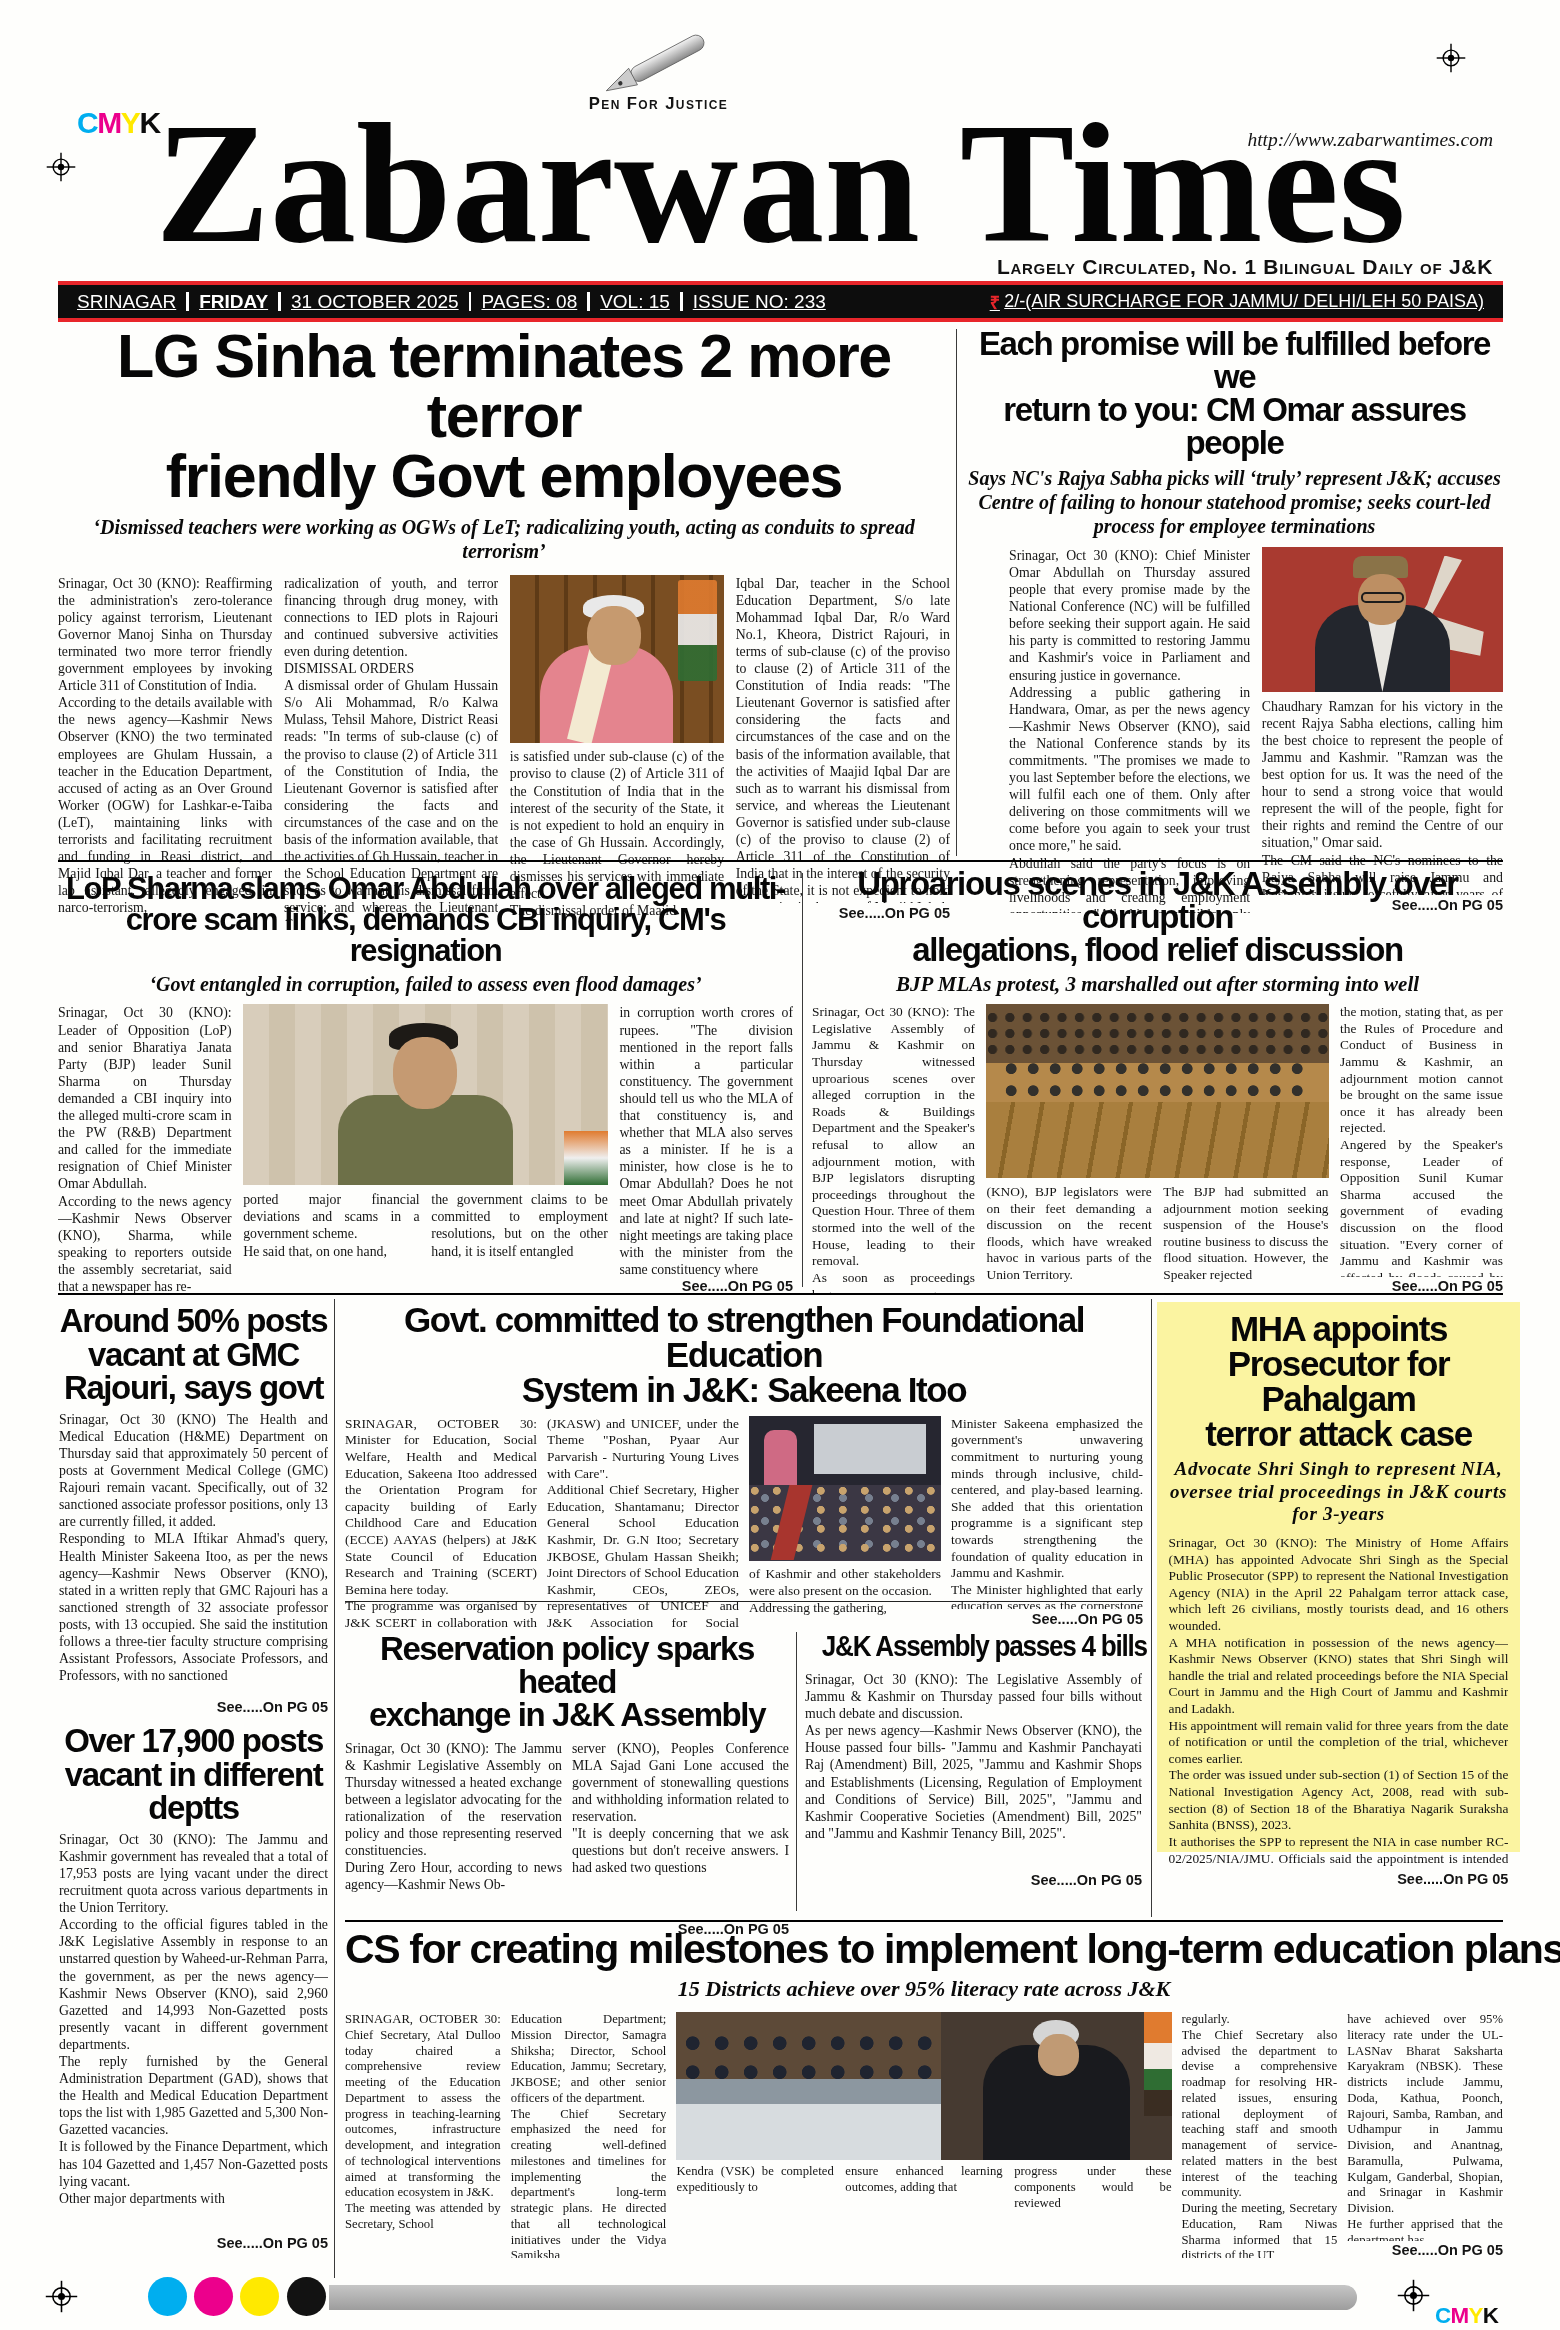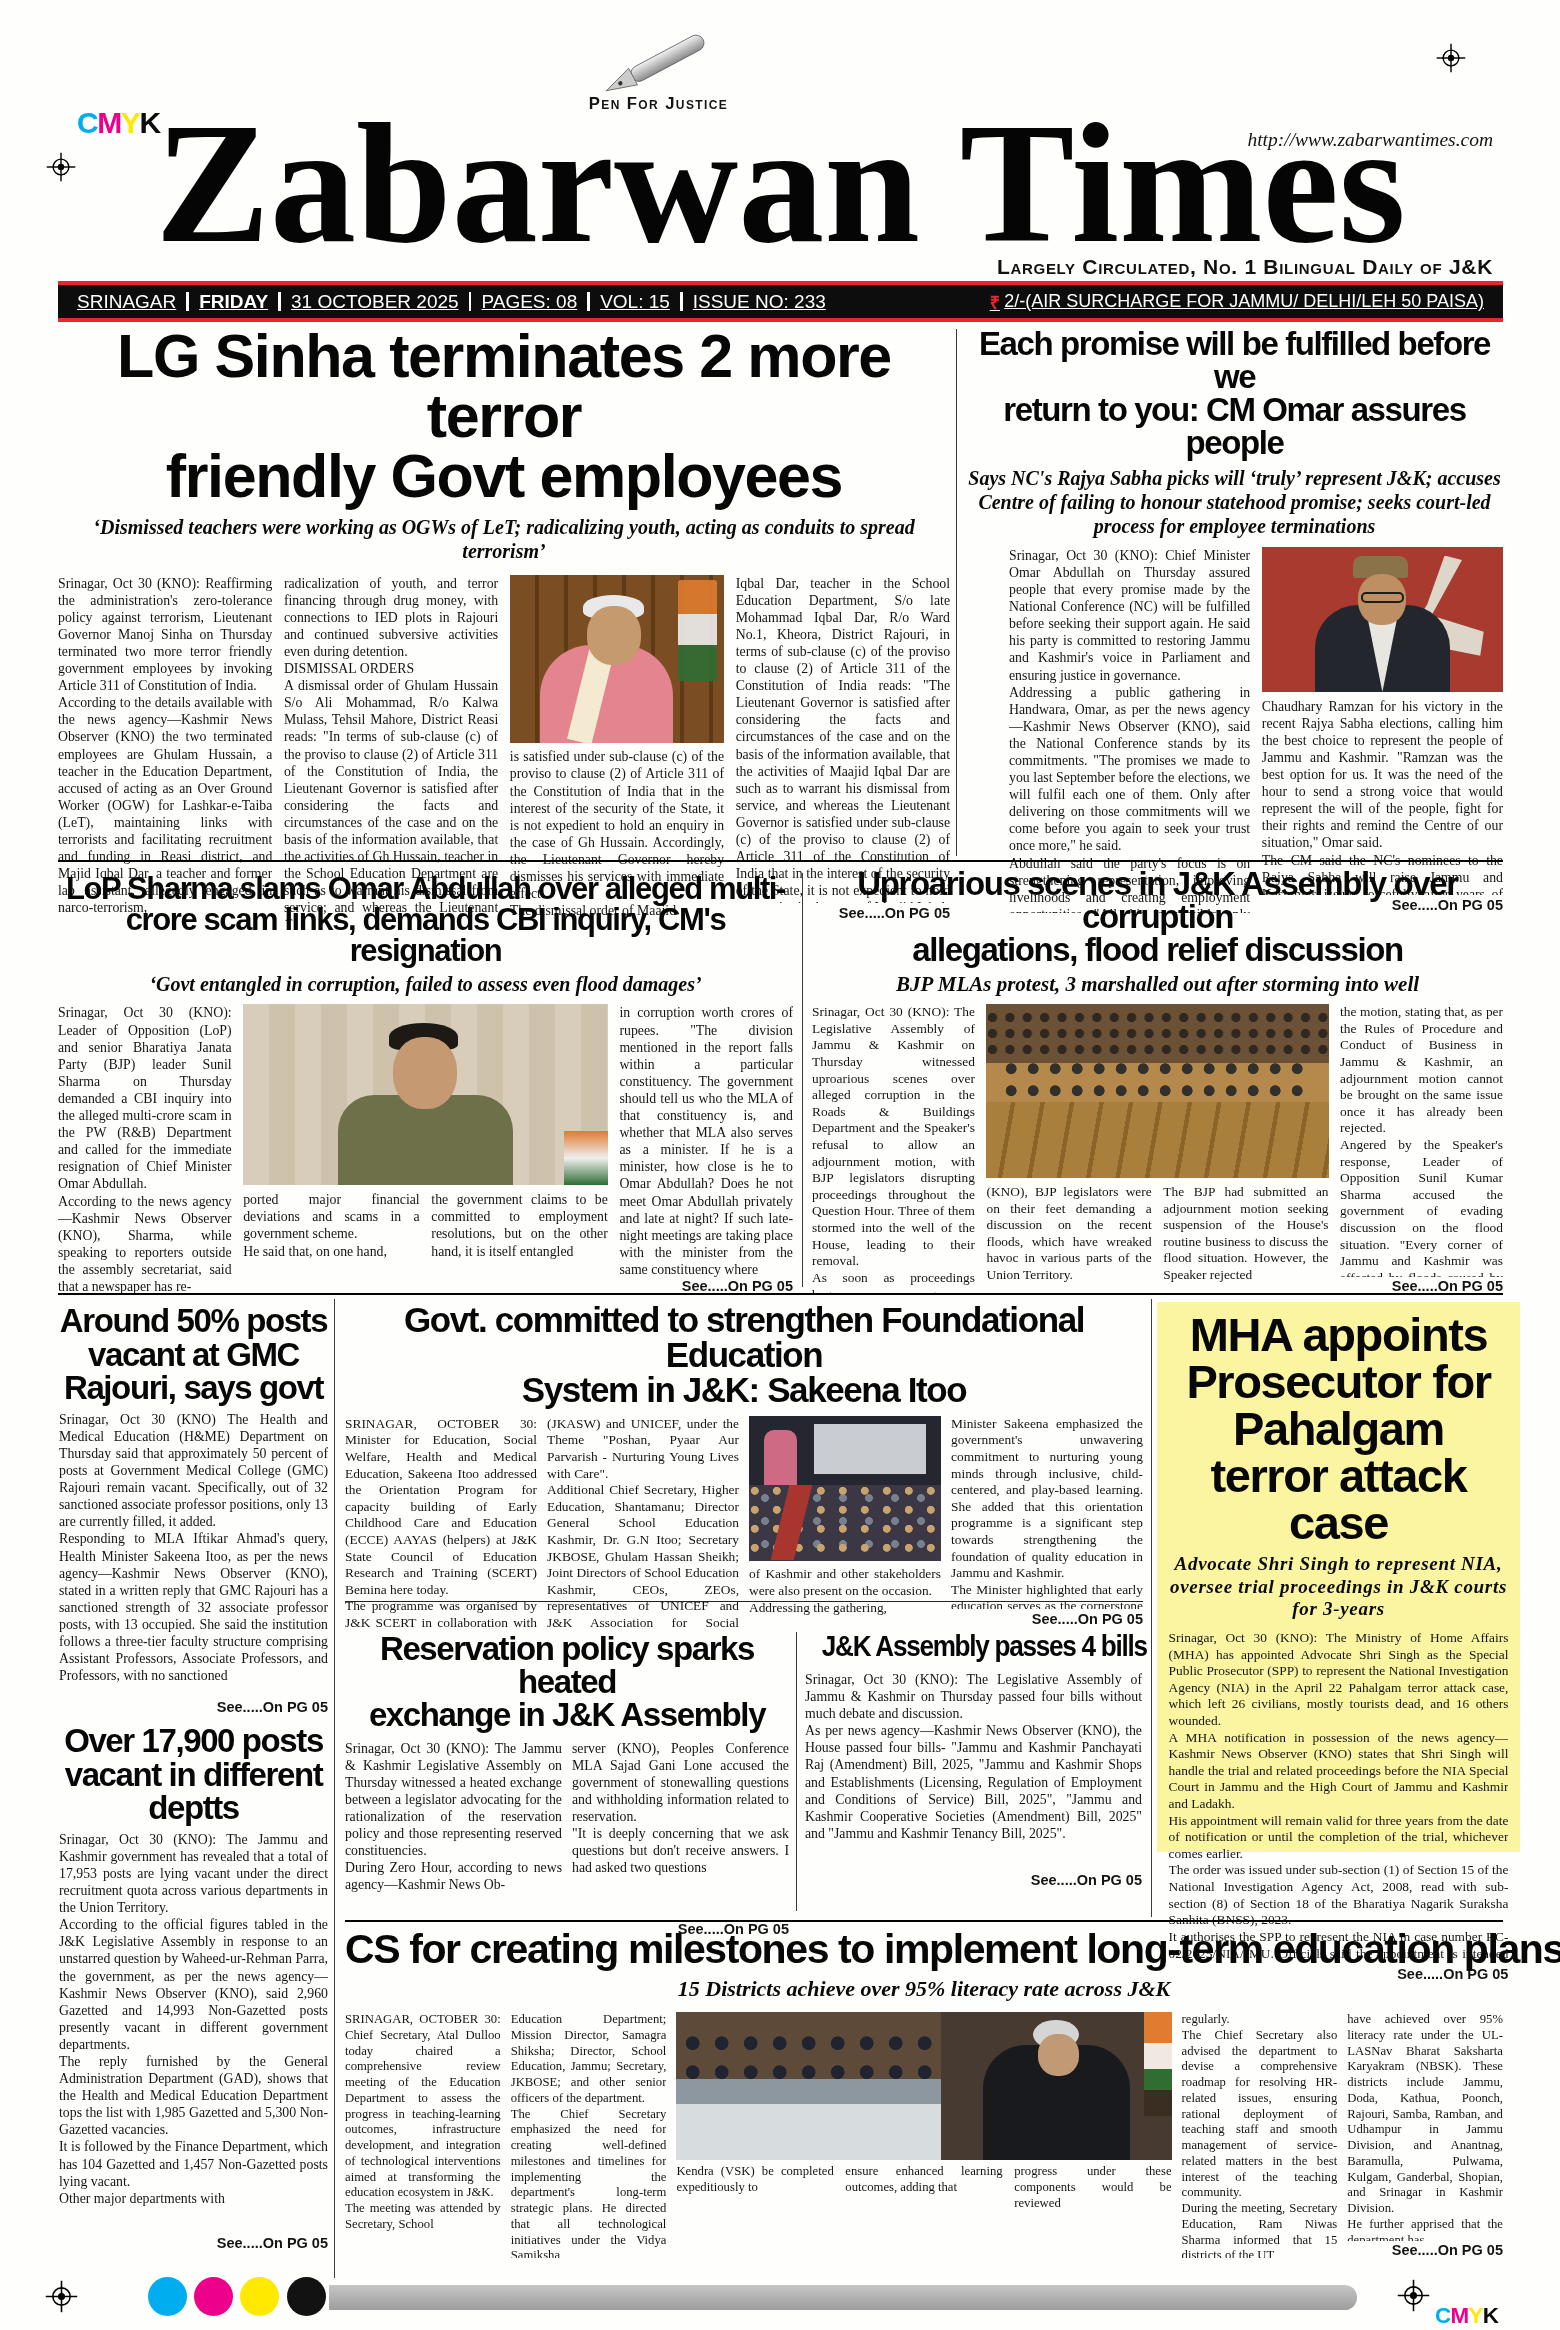--- a/index.html
+++ b/index.html
@@ -81,21 +81,21 @@
   #midrule{left:345px;top:1601px;width:798px;height:1.4px;background:#222;}
   #art-reserve{left:345px;top:1632px;width:444px;}
   #art-reserve .hl{font-size:33px;}
   #art-reserve .bodyrow{margin-top:8.7px;height:197px;font-size:13.8px;gap:10px;}
   #v5{left:796px;top:1632px;height:279px;}
   #art-bills{left:805px;top:1632px;width:337px;}
   #art-bills .hl{font-size:29px;transform:scaleX(0.9);transform-origin:center;white-space:nowrap;}
   #art-bills .bodyrow{margin-top:10px;height:217px;font-size:13.8px;}
   #art-mha{left:1157px;top:1302px;width:363px;height:550px;background:#fbf4a1;
            padding:8.7px 11.6px;box-sizing:border-box;}
-  #art-mha .hl{font-size:47px;}
+  #art-mha .hl{font-size:35px;}
   #art-mha .sub{font-size:19px;margin-top:7.2px;letter-spacing:0.7px;}
   #art-mha .bodyrow{margin-top:8.7px;height:352px;font-size:13.4px;}
   
   #botrule{left:345px;top:1920px;width:1158px;height:2.2px;}
   #art-cs{left:345px;top:1929px;width:1158px;}
   #art-cs .hl{font-size:41px;white-space:nowrap;letter-spacing:-1.4px;}
   #art-cs .sub{font-size:22px;margin-top:5.8px;}
   #art-cs .bodyrow{margin-top:10px;height:246px;font-size:12.7px;gap:10px;}
   
   #sinha-photo{height:168px;background:repeating-linear-gradient(90deg,#7a4e22 0 24.6px,#5e3a16 24.6px 29px);}

